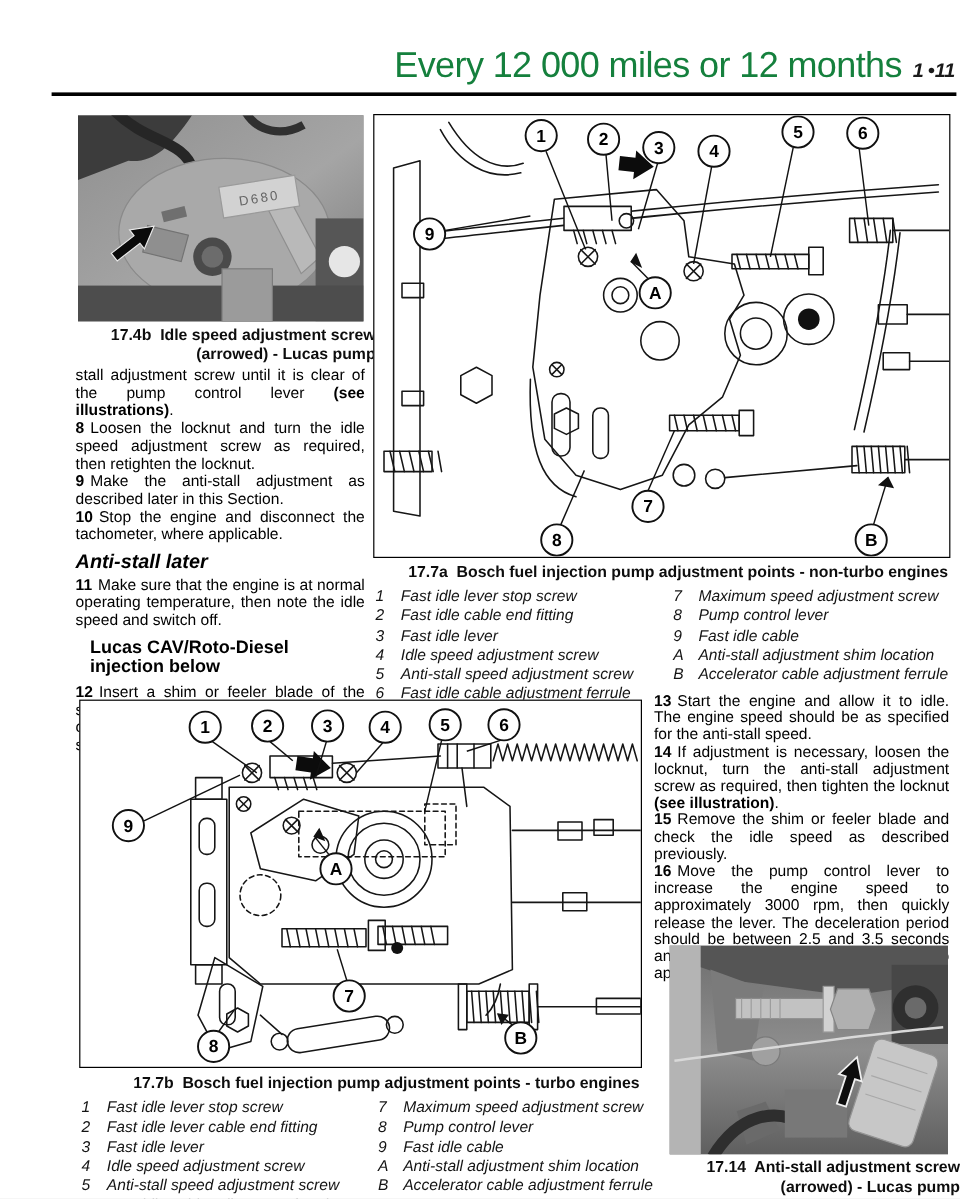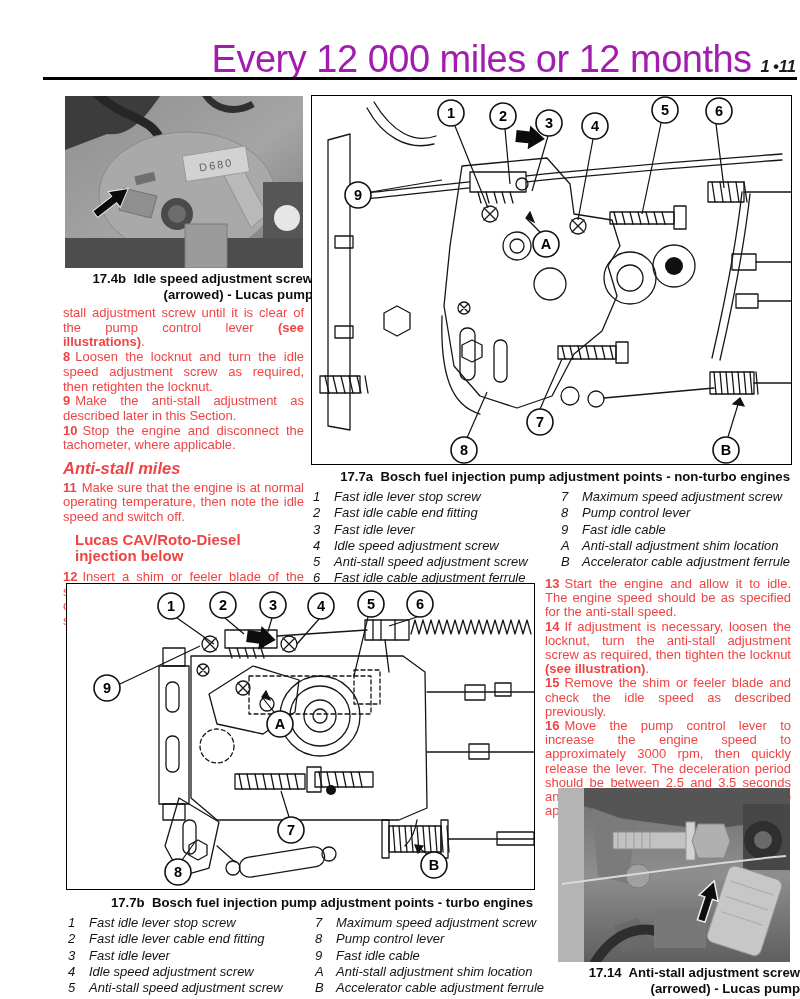--- a/index.html
+++ b/index.html
@@ -1,28 +1,28 @@
 <!DOCTYPE html>
 <html><head>
 <meta charset="utf-8">
 <style>
   html,body{margin:0;padding:0;background:#e8e8e8;}
   .page{position:relative;width:800px;height:999px;background:#ffffff;overflow:hidden;
         font-family:"Liberation Sans",sans-serif;color:#111;}
   
   .hdr{position:absolute;top:38px;left:0;right:4px;text-align:right;white-space:nowrap;}
-  .hdr .title{font-size:38px;font-weight:400;letter-spacing:-0.5px;color:#a21caf;}
+  .hdr .title{font-size:30px;font-weight:400;letter-spacing:-0.5px;color:#15803d;}
   .hdr .pagenum{font-size:16.5px;font-weight:bold;margin-left:9px;color:#1a1a1a;font-style:italic;}
   .hdr-rule{position:absolute;top:77px;left:43px;width:754px;height:3px;background:#000;}
   
   .photo{position:absolute;overflow:hidden;background:#888;}
   .photo svg{display:block;}
   .caption{position:absolute;text-align:right;font-weight:bold;font-size:13.2px;line-height:15.5px;color:#0d0d0d;}
   
-  .col{position:absolute;text-align:justify;font-size:13px;line-height:14.7px;color:#ef4444;}
+  .col{position:absolute;text-align:justify;font-size:13px;line-height:14.7px;color:#000000;}
   .col p{margin:0;}
   .num{font-weight:bold;padding-right:5px;}
   .bld{font-weight:bold;}
   h3.antistall{font-style:italic;font-weight:bold;font-size:16.5px;margin:8px 0 5px;text-align:left;}
   h4.lucas{font-weight:bold;font-size:15px;line-height:16.5px;margin:7px 12px 5px;text-align:left;}
   
   .figbox{position:absolute;border:1.6px solid #000;background:#fff;}
   .figbox svg{display:block;}
   
   .legend{position:absolute;font-style:italic;font-size:13px;line-height:16.3px;color:#141414;}
@@ -85,21 +85,21 @@
   <div class="caption" style="left:55px;top:271px;width:258px;">
     <div>17.4b&nbsp; Idle speed adjustment screw</div>
     <div>(arrowed) - Lucas pump</div>
   </div>
 
   <div class="col" style="left:63px;top:306px;width:241px;">
     <p><span>stall adjustment screw until it is clear of the pump control lever </span><span class="bld">(see illustrations)</span><span>.</span></p>
     <p><span class="num">8</span><span>Loosen the locknut and turn the idle speed adjustment screw as required, then retighten the locknut.</span></p>
     <p><span class="num">9</span><span>Make the anti-stall adjustment as described later in this Section.</span></p>
     <p><span class="num">10</span><span>Stop the engine and disconnect the tachometer, where applicable.</span></p>
-    <h3 class="antistall">Anti-stall miles</h3>
+    <h3 class="antistall">Anti-stall later</h3>
     <p><span class="num">11</span><span>Make sure that the engine is at normal operating temperature, then note the idle speed and switch off.</span></p>
     <h4 class="lucas">
       <span>Lucas CAV/Roto-Diesel</span><br>
       <span>injection below</span>
     </h4>
     <p><span class="num">12</span><span>Insert a shim or feeler blade of the specified thickness between the pump control lever and the anti-stall adjustment screw.</span></p>
   </div>
 
   <div class="figbox" style="left:311px;top:95px;width:479px;height:368px;">
     <svg width="479" height="368" viewBox="0 0 479 368">

